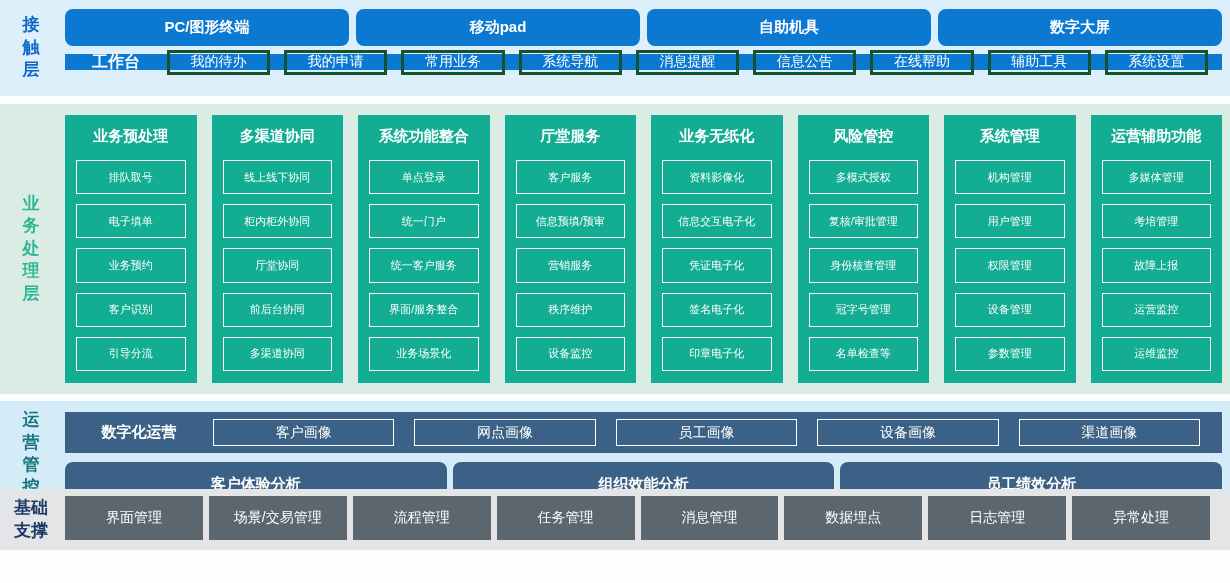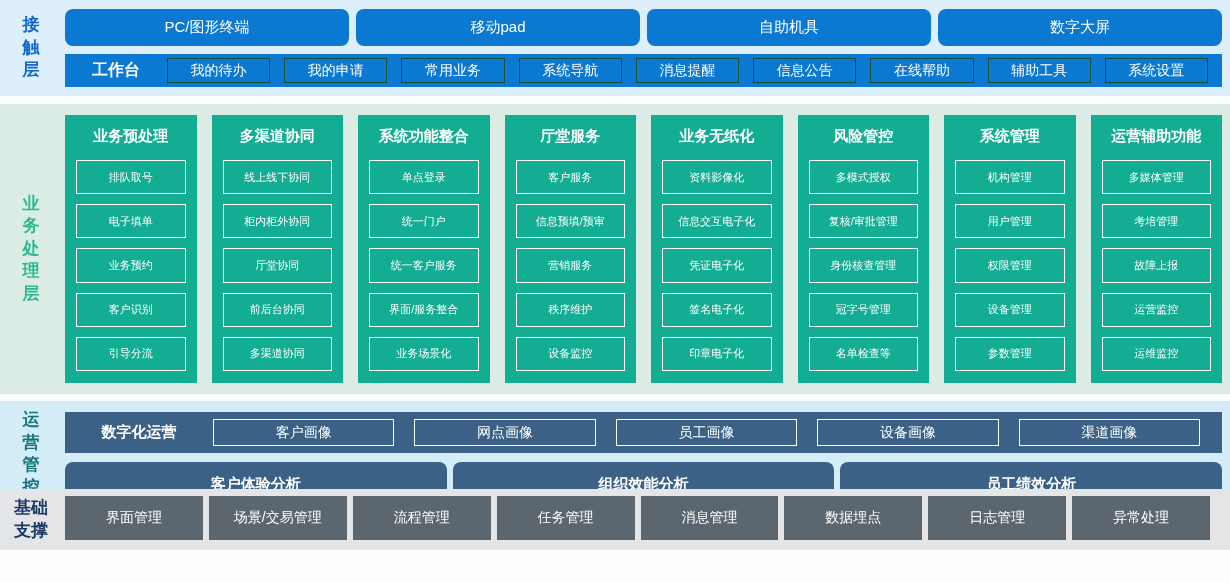--- a/index.html
+++ b/index.html
@@ -13,27 +13,27 @@
   .gutter { width:62px; flex-shrink:0; display:flex; align-items:center; justify-content:center; }
   .vlabel { font-weight:bold; font-size:17px; line-height:1.32; width:1.15em;
             text-align:center; word-break:break-all; }
   .content { flex:1; }
 
   
   #contact { top:0; height:96px; background:#ddeffb; }
   #contact .vlabel { color:#1268c9; }
   #contact .content { padding:9px 8px 0 3px; display:flex; flex-direction:column; }
   .channel-row { display:flex; gap:7px; height:37px; }
-  .channel { flex:1; background:#0b78d2; border-radius:8px; color:#fff; font-weight:normal;
+  .channel { flex:1; background:#0b78d2; border-radius:8px; color:#fff; font-weight:bold;
              font-size:15px; display:flex; align-items:center; justify-content:center; }
-  .workbench { margin-top:8px; height:33px; background:#0b78d2; display:flex;
+  .workbench { margin-top:8px; height:16px; background:#0b78d2; display:flex;
                align-items:center; padding-right:14px; }
   .workbench-label { width:102px; flex-shrink:0; text-align:center; color:#fff;
                      font-weight:bold; font-size:16px; }
-  .wb-item { flex:1; height:25px; border:1px solid #14532d; margin-right:14px; color:#fff;
+  .wb-item { flex:1; height:25px; border:3px solid #14532d; margin-right:14px; color:#fff;
              font-size:14px; display:flex; align-items:center; justify-content:center; }
   .wb-item:last-child { margin-right:0; }
 
   
   #business { top:104px; height:290px; background:#dbece5; }
   #business .vlabel { color:#2cb795; }
   #business .content { padding:11px 8px 11px 3px; display:flex; gap:15px; }
   .col { flex:1; background:#12ad93; display:flex; flex-direction:column; padding:7px 11px 12px; }
   .col-title { height:28px; display:flex; align-items:center; justify-content:center;
                color:#fff; font-weight:bold; font-size:15px; white-space:nowrap; }

